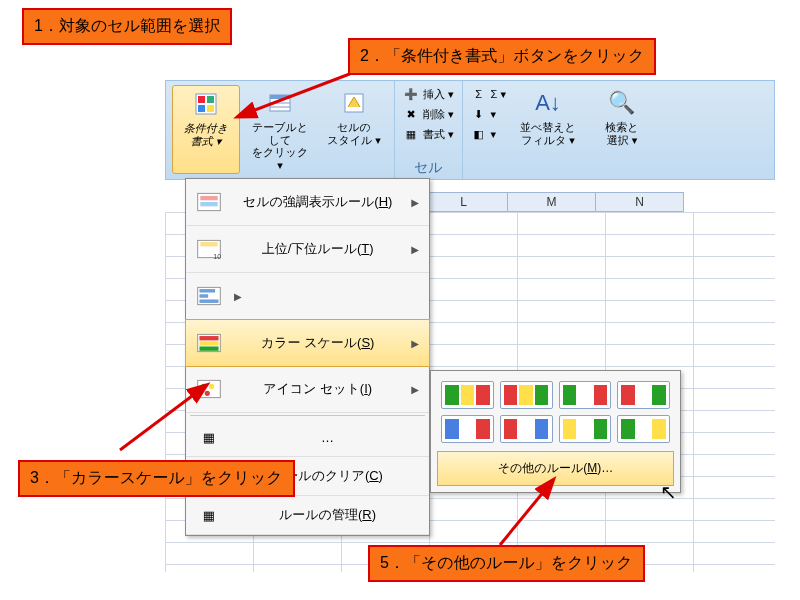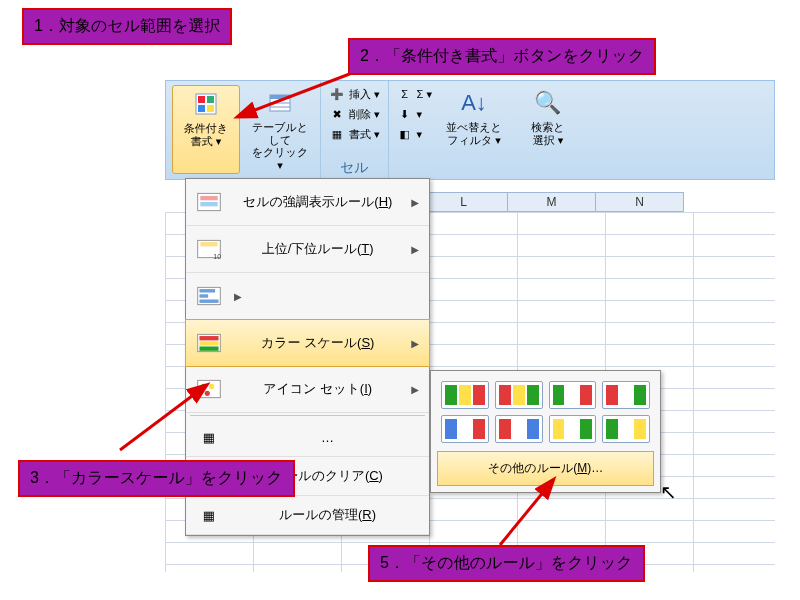--- a/index.html
+++ b/index.html
@@ -6,21 +6,21 @@
   body {
     font-family: "MS UI Gothic", "Meiryo", sans-serif;
     font-size: 12px;
     background: #fff;
     width: 800px;
     height: 600px;
     position: relative;
   }
   .callout {
     position: absolute;
-    background: #a21caf;
+    background: #f97316;
     border: 2px solid #d00;
     padding: 6px 10px;
     font-size: 16px;
     white-space: nowrap;
     z-index: 50;
   }
   .arrow-svg { position: absolute; z-index: 49; pointer-events:none; }
   .ribbon {
     position: absolute;
     left: 165px; top: 80px;
@@ -39,20 +39,21 @@
   .ribbon-row { display:flex; gap:6px; flex:1; }
   .rbtn {
     display:flex; flex-direction:column; align-items:center; justify-content:flex-start;
     width: 68px; text-align:center; gap:2px; padding:2px;
     cursor: default;
   }
   .rbtn.selected {
     background: linear-gradient(#fff0c0,#ffe08a);
     border: 1px solid #d8a640;
     border-radius: 3px;
+    font-style: italic;
   }
   .rbtn-icon {
     width: 32px; height: 32px;
     display:flex; align-items:center; justify-content:center;
     font-size: 22px;
   }
   .rbtn-label { font-size: 11px; line-height: 1.15; }
   .mini-col { display:flex; flex-direction:column; gap:2px; font-size:11px; }
   .mini-item { display:flex; align-items:center; gap:4px; padding: 1px 2px; }
   .mini-icon { width:16px; height:16px; display:inline-flex; align-items:center; justify-content:center; }
@@ -100,21 +101,21 @@
   }
   .dd-icon {
     width:30px; height:26px; display:flex; align-items:center; justify-content:center;
     flex-shrink:0;
   }
   .dd-label { flex:1;text-align:center; }
   .dd-arrow { font-size:10px; color:#555; }
   .dd-sep { height:1px; background:#c8c8c8; margin:2px 4px; }
   .submenu {
     position:absolute; left:430px; top:370px;
-    width:231px;
+    width:251px;
     background:#f6f6f6;
     border:1px solid #8a8a8a;
     box-shadow: 2px 2px 4px rgba(0,0,0,.25);
     z-index:25;
     padding:6px;
   }
   .swatches { display:grid; grid-template-columns:repeat(4,1fr); gap:6px; padding:4px 4px 8px 4px; }
   .swatch {
     height:28px; border:1px solid #8aa4c8; border-radius:2px;
     display:flex; padding:3px; gap:2px; background:#fff;
@@ -174,20 +175,30 @@
           <svg class="ic" viewBox="0 0 24 24">
               <rect x="2" y="4" width="20" height="16" fill="#fff" stroke="#7a9bd1"></rect>
               <rect x="2" y="4" width="20" height="4" fill="#6fa0d8"></rect>
               <line x1="2" y1="12" x2="22" y2="12" stroke="#7a9bd1"></line>
               <line x1="2" y1="16" x2="22" y2="16" stroke="#7a9bd1"></line>
             </svg>
         </div>
         <div class="rbtn-label" style="white-space:pre-line">テーブルとして
 をクリック ▾</div>
       </div>
+      <div class="rbtn">
+        <div class="rbtn-icon">
+          <svg class="ic" viewBox="0 0 24 24">
+              <rect x="3" y="3" width="18" height="18" fill="#fff" stroke="#7a9bd1"></rect>
+              <path d="M6 16 L12 6 L18 16" fill="#f7d154" stroke="#cc9a00"></path>
+            </svg>
+        </div>
+        <div class="rbtn-label" style="white-space:pre-line">セルの
+スタイル ▾</div>
+      </div>
     </div>
     <div class="group-label">スタイル</div>
   </div>
 
   <div class="ribbon-group">
     <div class="mini-col" style="flex:1">
       <div class="mini-item">
         <span class="mini-icon">➕</span>
         <span>挿入 ▾</span>
       </div>

